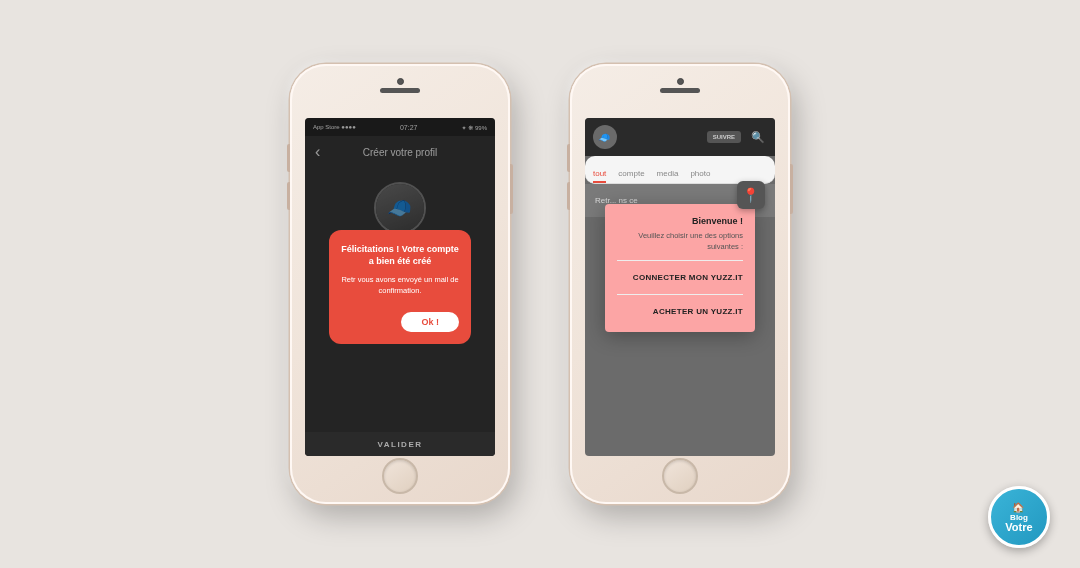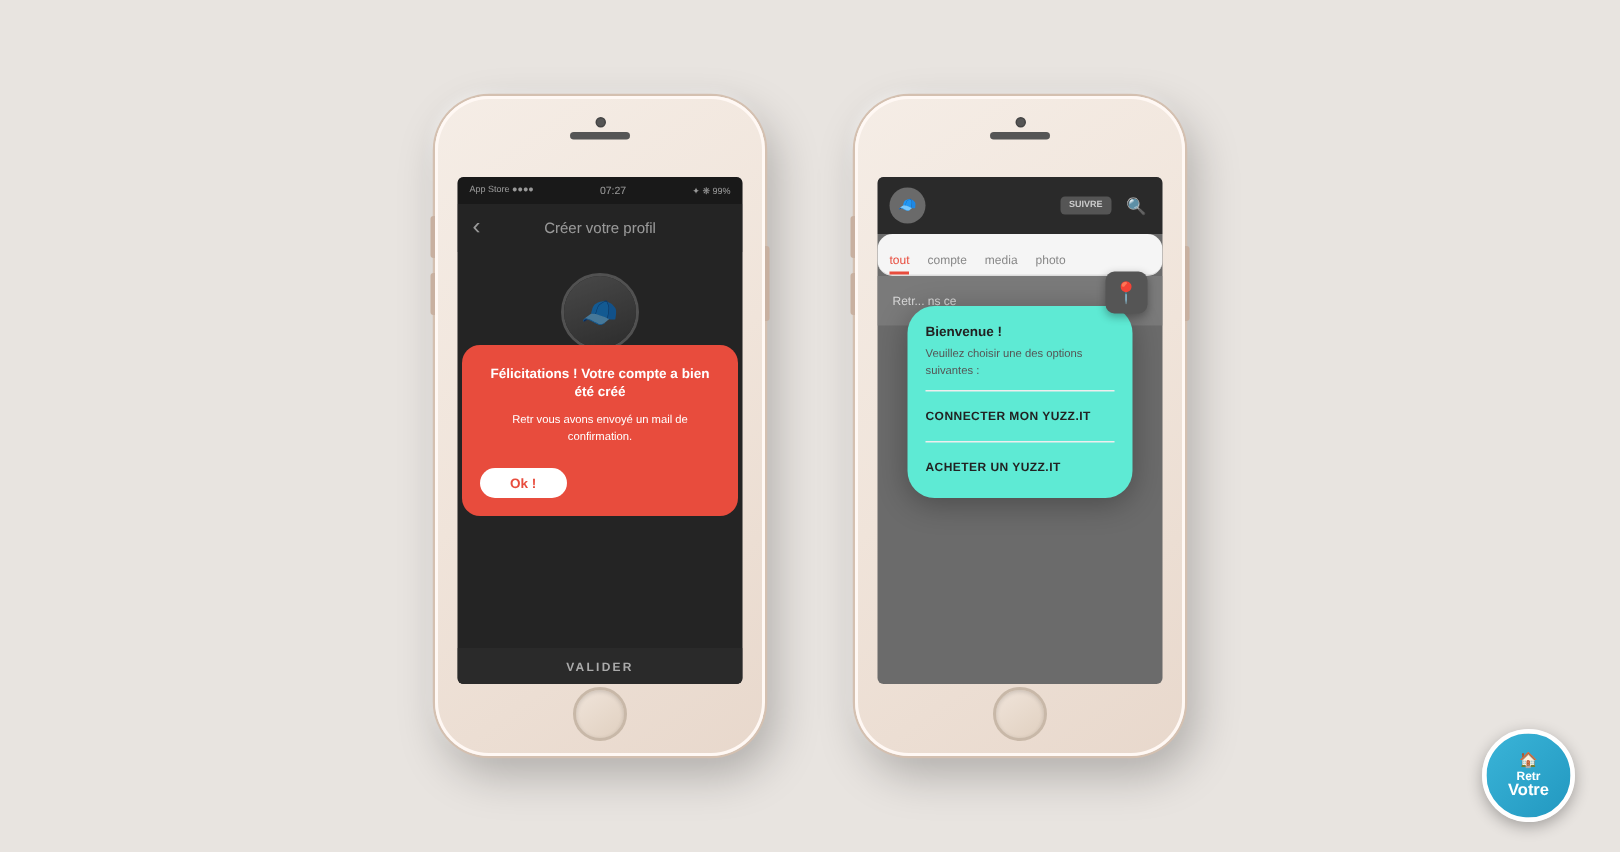--- a/index.html
+++ b/index.html
@@ -205,27 +205,27 @@
     .modal-overlay {
       position: absolute;
       top: 0; left: 0; right: 0; bottom: 0;
       background: rgba(0,0,0,0.4);
       display: flex;
       align-items: center;
       justify-content: center;
     }
 
     .modal-card {
-      width: 184px;
+      width: 142px;
       background: #e84c3d;
       border-radius: 12px;
       padding: 14px 12px 12px;
       display: flex;
       flex-direction: column;
-      align-items: flex-start;
+      align-items: flex-end;
       gap: 8px;
     }
 
     .modal-title {
       color: #fff;
       font-size: 9px;
       font-weight: 700;
       text-align: center;
       line-height: 1.3;
     }
@@ -354,24 +354,25 @@
       font-size: 8px;
       padding: 12px 10px;
     }
 
     
     .welcome-modal {
       position: absolute;
       top: 20px;
       left: 20px;
       right: 20px;
-      background: #5eead4;
-      border-radius: 18px;
+      background: #fca5a5;
+      border-radius: 4px;
       padding: 12px;
       box-shadow: 0 4px 20px rgba(0,0,0,0.3);
+      text-align: right;
     }
 
     .welcome-title {
       font-size: 9px;
       font-weight: 700;
       color: #222;
       margin-bottom: 5px;
     }
 
     .welcome-body {
@@ -543,15 +544,15 @@
       </div>
     </div>
 
     <div class="phone-home"></div>
   </div>
 
 </div>
 
 <div class="domo-badge">
   <span class="domo-house">🏠</span>
-  <span class="domo-text-domo">Retr</span>
+  <span class="domo-text-domo">Blog</span>
   <span class="domo-text-blog">Votre</span>
 </div>
 
 </body></html>

